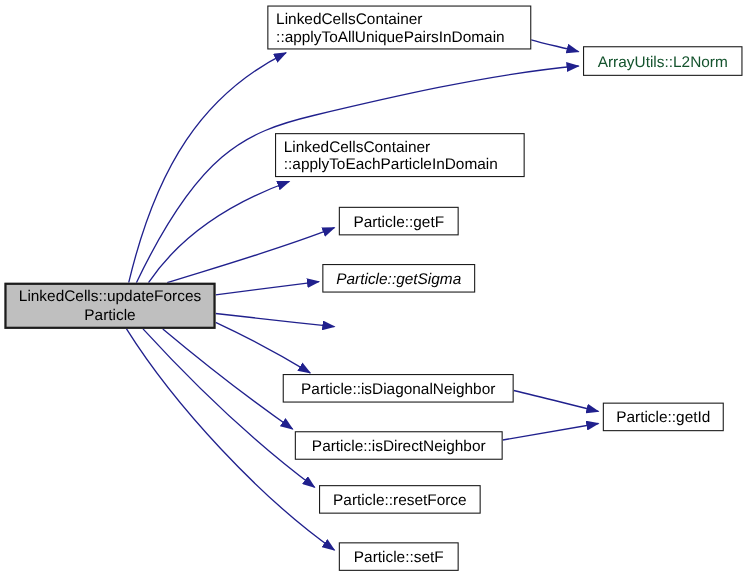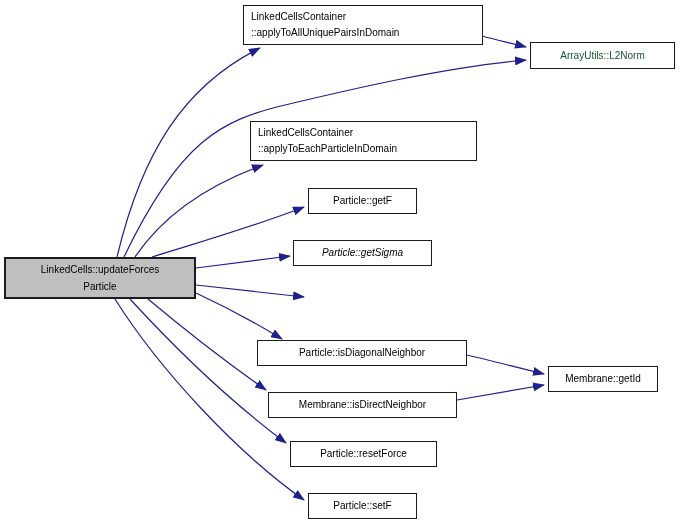--- a/index.html
+++ b/index.html
@@ -24,21 +24,21 @@
     fill: none;
     stroke: #20208d;
     stroke-width: 1.2;
   }
   .node {
     position: absolute;
     box-sizing: border-box;
     background: #ffffff;
     border: 1px solid #1c1c1c;
     color: #000000;
-    font-size: 10px;
+    font-size: 14px;
     line-height: 16px;
     white-space: pre-line;
     display: flex;
     align-items: center;
     justify-content: center;
     text-align: center;
     padding: 2px 4px;
     cursor: pointer;
   }
   .node.multi {
@@ -90,21 +90,21 @@
   <div class="node multi" style="left: 250px; top: 121px; width: 227px; height: 40px; border-color: rgb(28, 28, 28); color: rgb(0, 0, 0); background: rgb(255, 255, 255);">LinkedCellsContainer
 ::applyToEachParticleInDomain</div>
 
   <div class="node" style="left: 308px; top: 188px; width: 109px; height: 26px; border-color: rgb(28, 28, 28); color: rgb(0, 0, 0); background: rgb(255, 255, 255);">Particle::getF</div>
 
   <div class="node" style="left: 293px; top: 240px; width: 139px; height: 26px; border-color: rgb(28, 28, 28); color: rgb(0, 0, 0); background: rgb(255, 255, 255); font-style: italic;">Particle::getSigma</div>
 
 
   <div class="node" style="left: 257px; top: 340px; width: 210px; height: 26px; border-color: rgb(28, 28, 28); color: rgb(0, 0, 0); background: rgb(255, 255, 255);">Particle::isDiagonalNeighbor</div>
 
-  <div class="node" style="left: 268px; top: 392px; width: 189px; height: 26px; border-color: rgb(28, 28, 28); color: rgb(0, 0, 0); background: rgb(255, 255, 255);">Membrane::isDirectNeighbor</div>
+  <div class="node" style="left: 268px; top: 392px; width: 189px; height: 26px; border-color: rgb(28, 28, 28); color: rgb(0, 0, 0); background: rgb(255, 255, 255);">Particle::isDirectNeighbor</div>
 
-  <div class="node" style="left: 548px; top: 366px; width: 110px; height: 26px; border-color: rgb(28, 28, 28); color: rgb(0, 0, 0); background: rgb(255, 255, 255);">Membrane::getId</div>
+  <div class="node" style="left: 548px; top: 366px; width: 110px; height: 26px; border-color: rgb(28, 28, 28); color: rgb(0, 0, 0); background: rgb(255, 255, 255);">Particle::getId</div>
 
   <div class="node" style="left: 290px; top: 441px; width: 147px; height: 26px; border-color: rgb(28, 28, 28); color: rgb(0, 0, 0); background: rgb(255, 255, 255);">Particle::resetForce</div>
 
   <div class="node" style="left: 308px; top: 493px; width: 109px; height: 26px; border-color: rgb(28, 28, 28); color: rgb(0, 0, 0); background: rgb(255, 255, 255);">Particle::setF</div>
 
 </div>
 
 </body></html>

